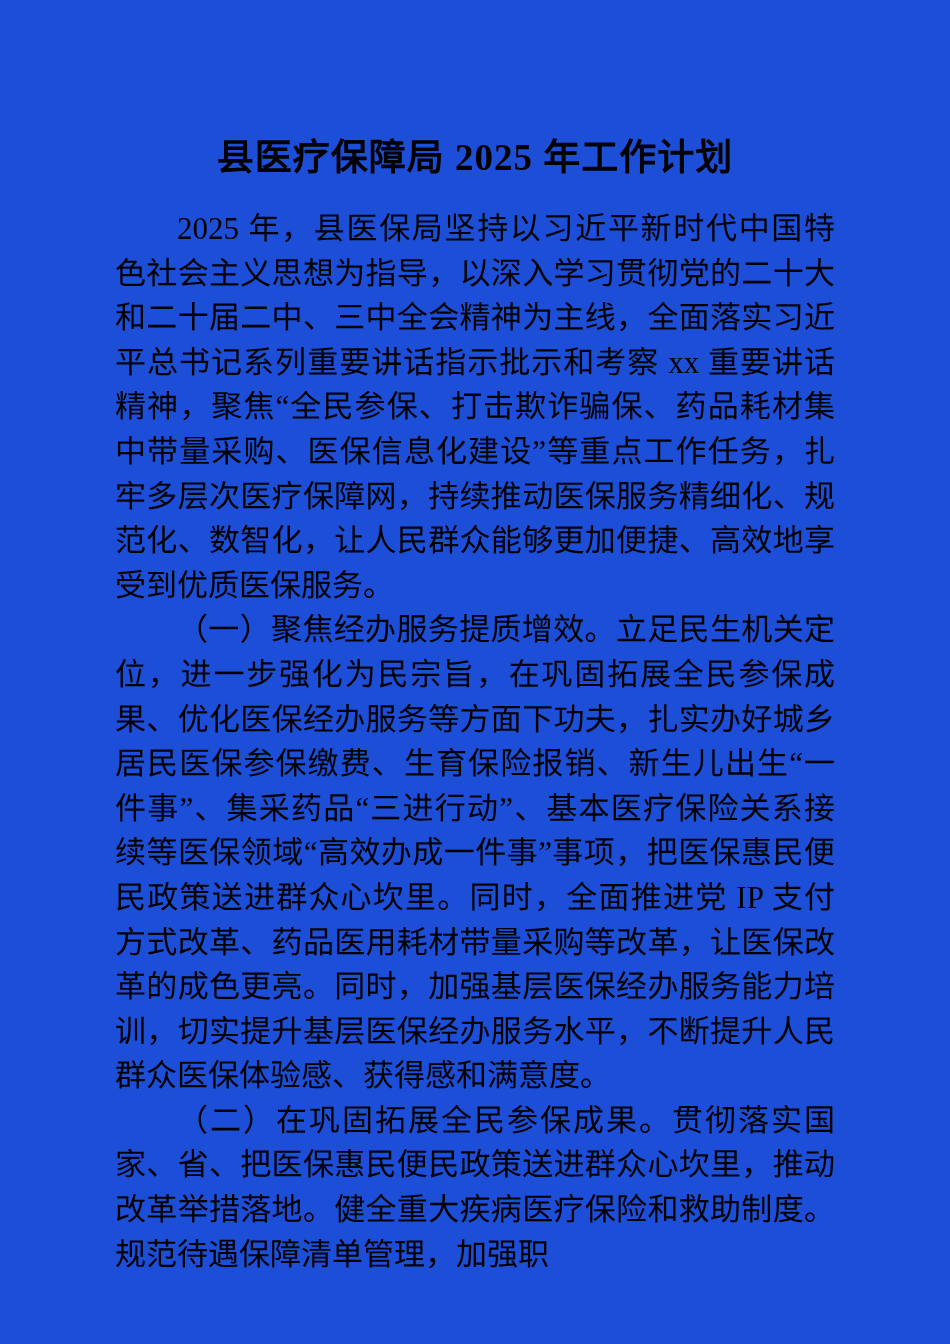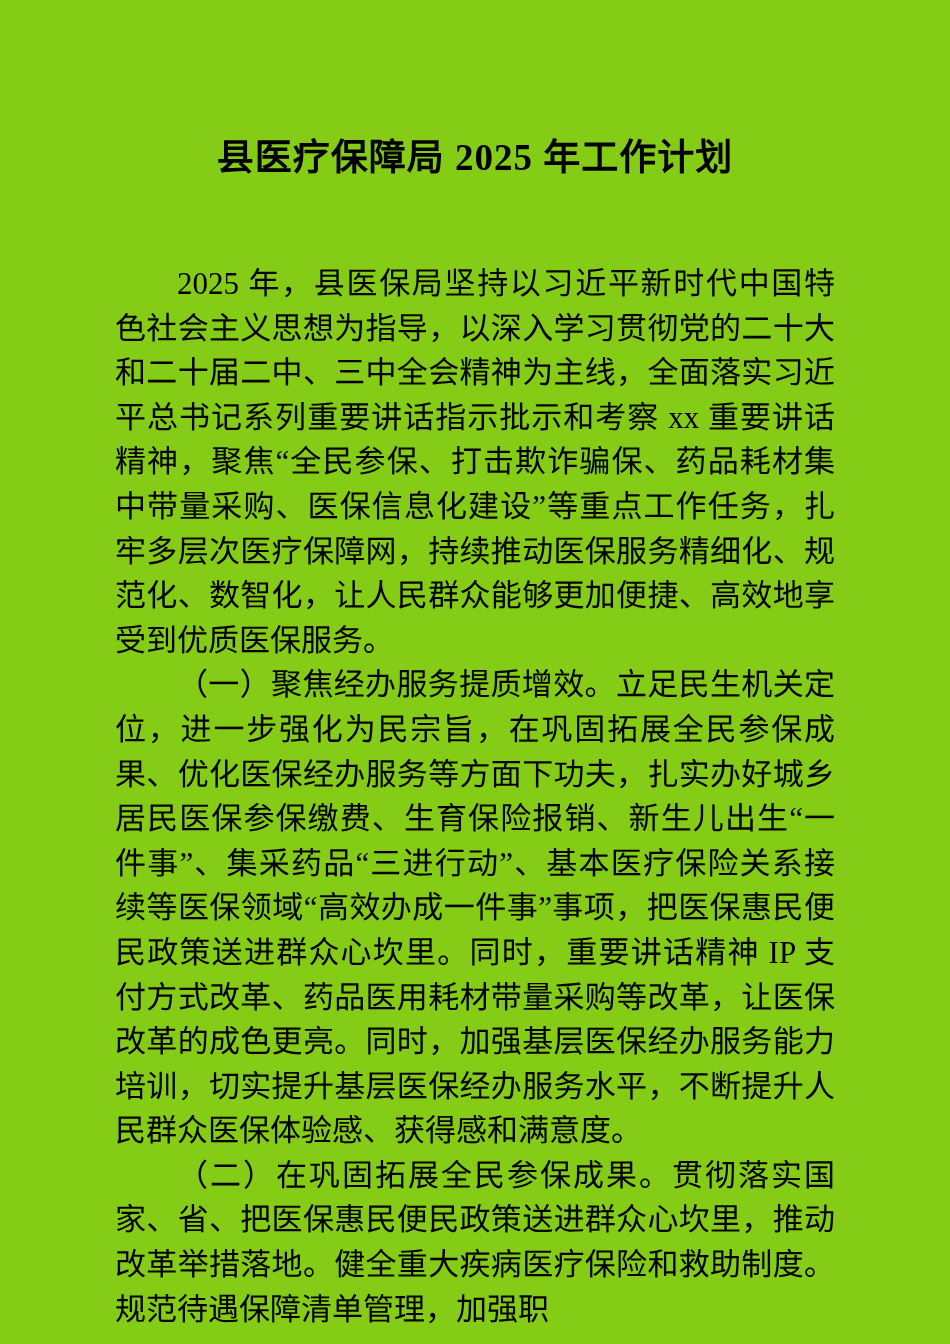--- a/index.html
+++ b/index.html
@@ -6,38 +6,38 @@
   html, body {
     margin: 0;
     padding: 0;
     background: #ffffff;
   }
   .page {
     position: relative;
     width: 950px;
     height: 1344px;
     margin: 0 auto;
-    background: #84cc16;
+    background: #1d4ed8;
     overflow: hidden;
     font-family: "Liberation Serif", "DejaVu Serif", serif;
     color: #000000;
   }
   .doc-title {
     margin: 0;
     padding-top: 136px;
     text-align: center;
     font-size: 37px;
     line-height: 44px;
     font-weight: bold;
     letter-spacing: 1px;
     color: #000000;
     font-family: "Liberation Serif", "DejaVu Serif", serif;
   }
   .doc-body {
-    margin-top: 82px;
+    margin-top: 27px;
     margin-left: 115px;
     width: 720px;
     font-size: 31px;
     line-height: 44.6px;
     text-align: justify;
     text-justify: inter-ideograph;
     color: #000000;
   }
   .doc-body p {
     margin: 0;
@@ -53,18 +53,18 @@
 <body>
 
 <div class="page">
 
   <h1 class="doc-title">县医疗保障局 2025 年工作计划</h1>
 
   <div class="doc-body">
 
     <p><span class="section-heading"></span><span>2025 年，县医保局坚持以习近平新时代中国特色社会主义思想为指导，以深入学习贯彻党的二十大和二十届二中、三中全会精神为主线，全面落实习近平总书记系列重要讲话指示批示和考察 xx 重要讲话精神，聚焦“全民参保、打击欺诈骗保、药品耗材集中带量采购、医保信息化建设”等重点工作任务，扎牢多层次医疗保障网，持续推动医保服务精细化、规范化、数智化，让人民群众能够更加便捷、高效地享受到优质医保服务。</span></p>
 
-    <p><span class="section-heading">（一）聚焦经办服务提质增效。</span><span>立足民生机关定位，进一步强化为民宗旨，在巩固拓展全民参保成果、优化医保经办服务等方面下功夫，扎实办好城乡居民医保参保缴费、生育保险报销、新生儿出生“一件事”、集采药品“三进行动”、基本医疗保险关系接续等医保领域“高效办成一件事”事项，把医保惠民便民政策送进群众心坎里。同时，重要讲话精神 IP 支付方式改革、药品医用耗材带量采购等改革，让医保改革的成色更亮。同时，加强基层医保经办服务能力培训，切实提升基层医保经办服务水平，不断提升人民群众医保体验感、获得感和满意度。</span></p>
+    <p><span class="section-heading">（一）聚焦经办服务提质增效。</span><span>立足民生机关定位，进一步强化为民宗旨，在巩固拓展全民参保成果、优化医保经办服务等方面下功夫，扎实办好城乡居民医保参保缴费、生育保险报销、新生儿出生“一件事”、集采药品“三进行动”、基本医疗保险关系接续等医保领域“高效办成一件事”事项，把医保惠民便民政策送进群众心坎里。同时，全面推进党 IP 支付方式改革、药品医用耗材带量采购等改革，让医保改革的成色更亮。同时，加强基层医保经办服务能力培训，切实提升基层医保经办服务水平，不断提升人民群众医保体验感、获得感和满意度。</span></p>
 
     <p><span class="section-heading">（二）在巩固拓展全民参保成果。</span><span>贯彻落实国家、省、把医保惠民便民政策送进群众心坎里，推动改革举措落地。健全重大疾病医疗保险和救助制度。规范待遇保障清单管理，加强职</span></p>
 
   </div>
 </div>
 
 </body></html>

